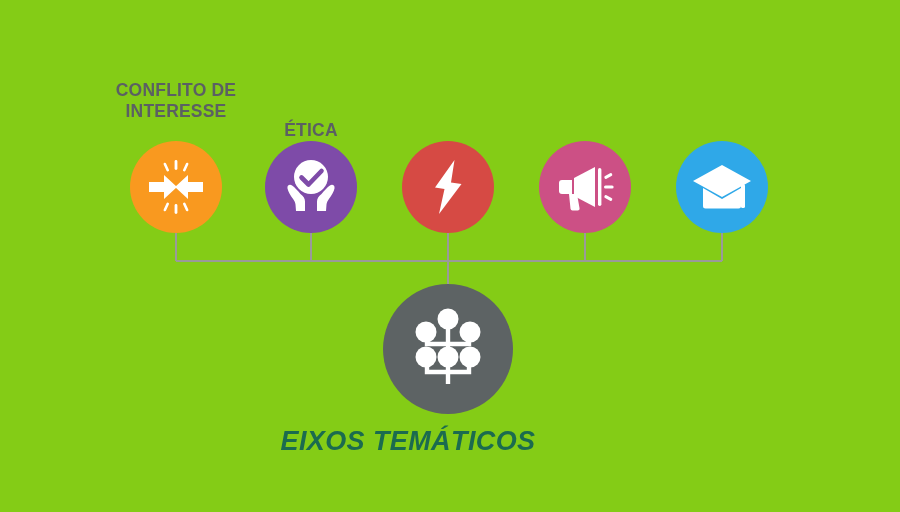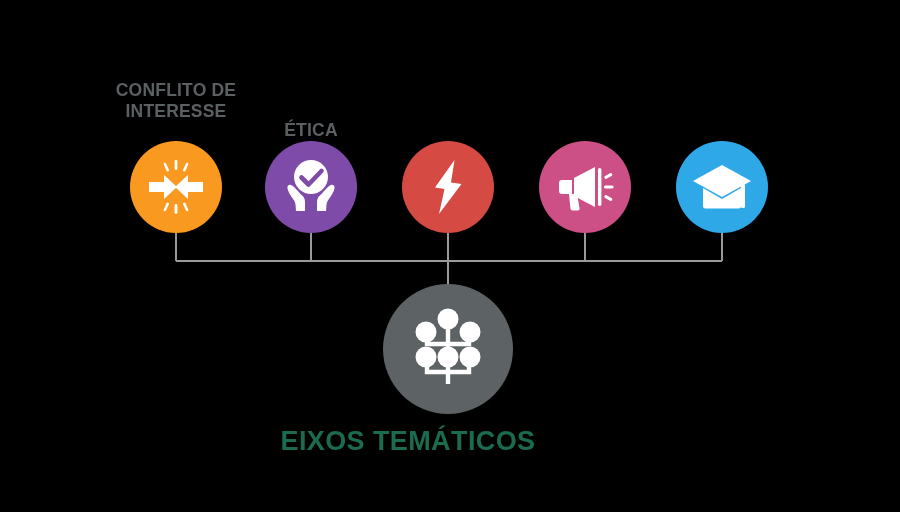--- a/index.html
+++ b/index.html
@@ -7,21 +7,21 @@
     padding: 0;
     background: #ffffff;
   }
   body {
     font-family: "Liberation Sans", sans-serif;
   }
   #canvas {
     position: relative;
     width: 900px;
     height: 512px;
-    background: #000000;
+    background: #84cc16;
     overflow: hidden;
   }
   .connectors {
     position: absolute;
     left: 0;
     top: 0;
     width: 900px;
     height: 512px;
     pointer-events: none;
   }
@@ -58,20 +58,21 @@
   .hub-title {
     position: absolute;
     width: 816px;
     left: 0;
     text-align: center;
     font-size: 27px;
     font-weight: bold;
     letter-spacing: 0.4px;
     color: #1b6b4f;
     text-transform: uppercase;
+    font-style: italic;
   }
 </style>
 </head>
 <body>
 
 <div id="canvas">
 
   <svg class="connectors" viewBox="0 0 900 512" width="900" height="512" aria-hidden="true">
     <g stroke="#9A9A9A" stroke-width="2.2" fill="none" shape-rendering="crispEdges">
       <path d="M176 233 L176 261"></path>

